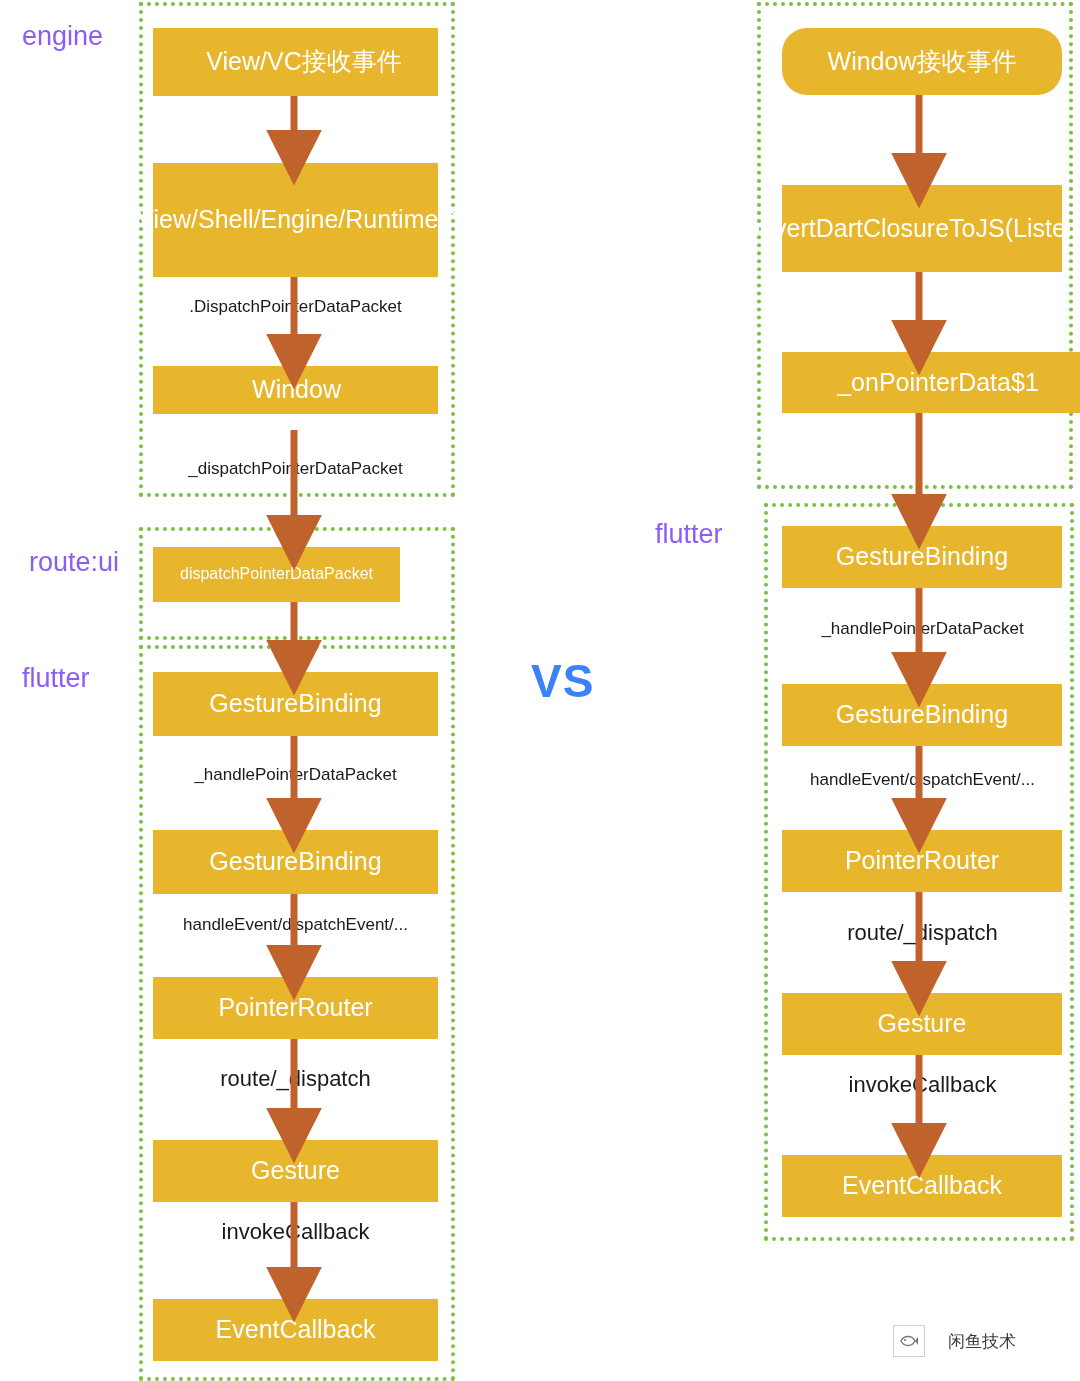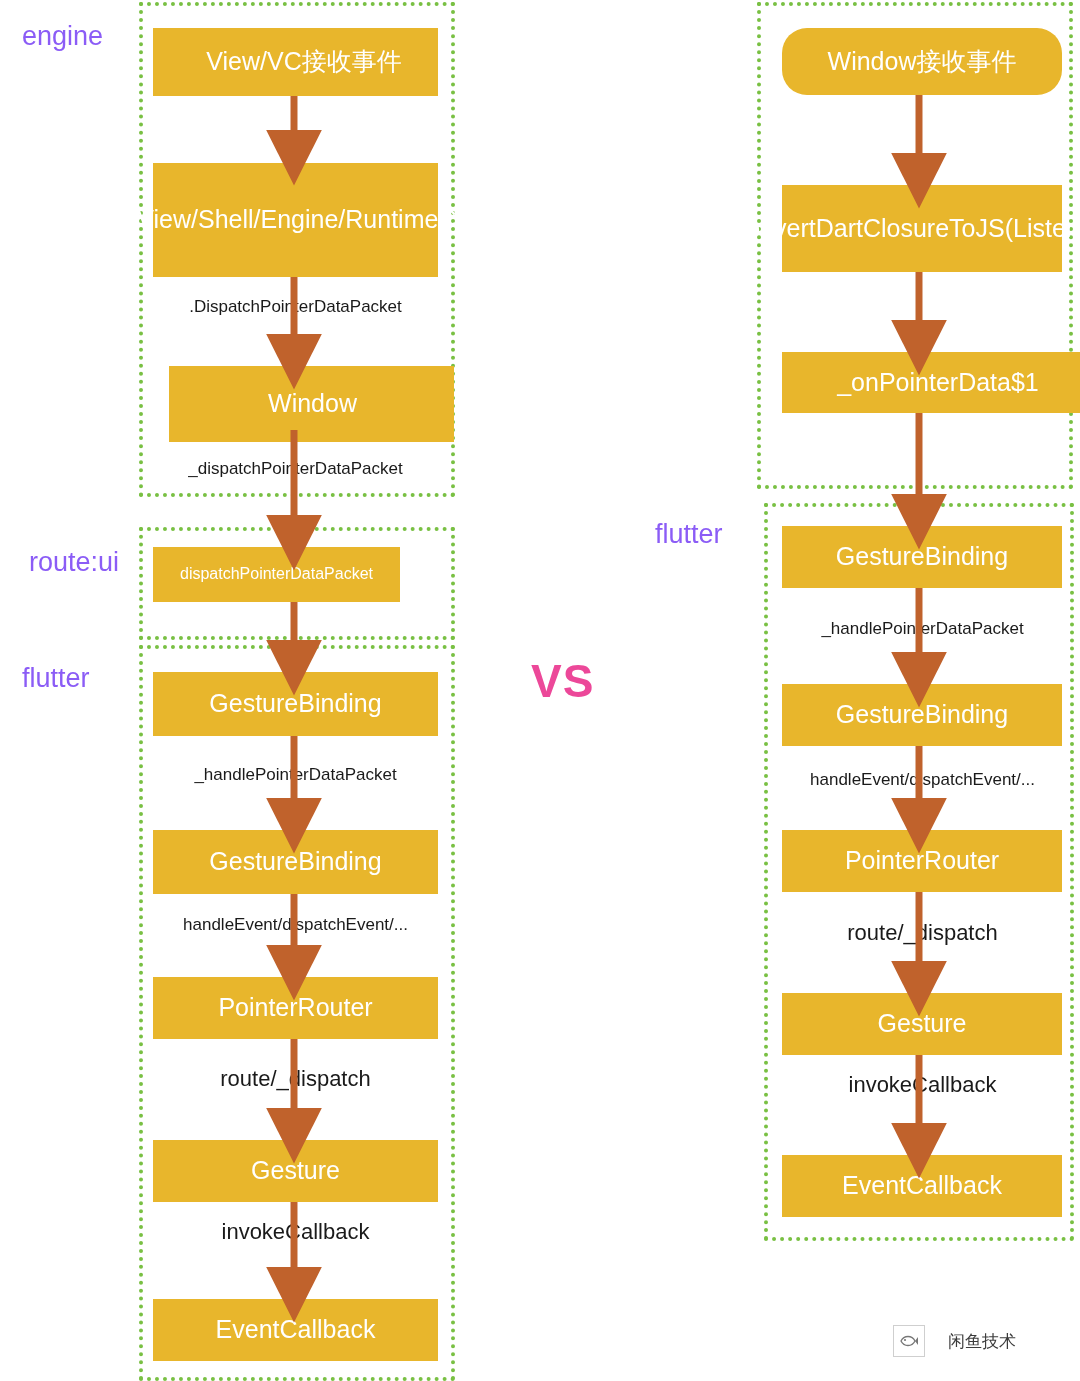--- a/index.html
+++ b/index.html
@@ -61,21 +61,21 @@
     color: #1a1a1a;
     text-align: center;
     white-space: nowrap;
   }
   .elabel.s { font-size: 17px; }
   .elabel.m { font-size: 22px; }
 
   
   .vs {
     position: absolute;
-    color: #ec4899;
+    color: #3b82f6;
     font-size: 46px;
     font-weight: bold;
     letter-spacing: 1px;
   }
 
   svg.arrows {
     position: absolute;
     left: 0; top: 0;
     width: 1080px;
     height: 1381px;
@@ -116,21 +116,21 @@
   <div class="group" style="left:139px; top:527px; width:316px; height:113px;"></div>
   <div class="glabel" style="left:29px; top:546px; width:120px;">route:ui</div>
 
   <div class="group" style="left:139px; top:645px; width:316px; height:736px;"></div>
   <div class="glabel" style="left:22px; top:662px; width:130px;">flutter</div>
 
   <div class="node big" style="left:153px; top:28px; width:285px; height:68px;padding-left:23px;">View/VC接收事件</div>
 
   <div class="node big" style="left:153px; top:163px; width:285px; height:114px;">PlatformView/Shell/Engine/RuntimeController</div>
 
-  <div class="node big" style="left:169px; top:366px; width:285px; height:76px;padding-left:8px;">Window</div>
+  <div class="node big" style="left:153px; top:366px; width:285px; height:48px;padding-left:8px;">Window</div>
 
   <div class="node small" style="left:153px; top:547px; width:247px; height:55px;">dispatchPointerDataPacket</div>
 
   <div class="node big" style="left:153px; top:672px; width:285px; height:64px;">GestureBinding</div>
 
   <div class="node big" style="left:153px; top:830px; width:285px; height:64px;">GestureBinding</div>
 
   <div class="node big" style="left:153px; top:977px; width:285px; height:62px;">PointerRouter</div>
 
   <div class="node big" style="left:153px; top:1140px; width:285px; height:62px;">Gesture</div>

